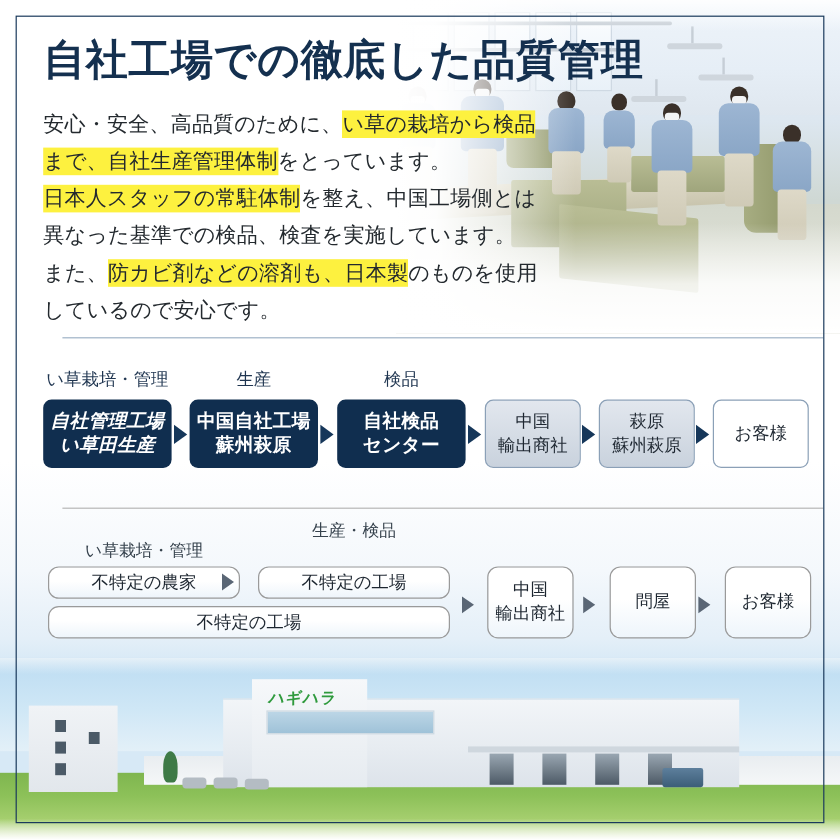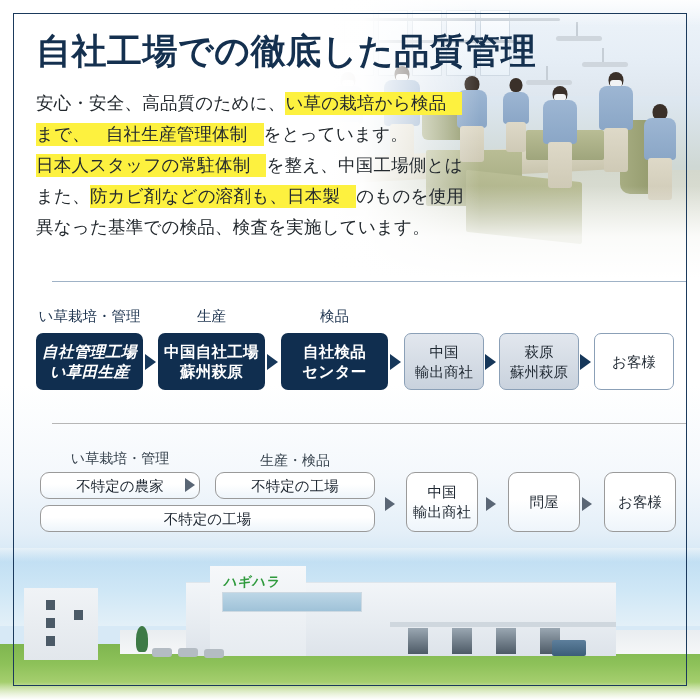--- a/index.html
+++ b/index.html
@@ -146,21 +146,21 @@
     top: 88px;
     z-index: 10;
     font-size: 17.5px;
     line-height: 31px;
     color: #23292e;
     letter-spacing: 0.2px;
   }
   .body-copy .ln { white-space: nowrap; }
   .hl {
     background: #fdf13f;
-    padding: 1px 16px 2px 0;
+    padding: 1px 0 2px 0;
   }
 
   
   .sec-head {
     position: absolute;
     z-index: 10;
     display: flex;
     align-items: center;
     width: 650px;
   }
@@ -396,22 +396,23 @@
     <div class="fade-l"></div>
     <div class="fade-b"></div>
   </div>
 
   <h1 class="headline">自社工場での徹底した品質管理</h1>
 
   <div class="body-copy" id="body-copy">
       <div class="ln"><span>安心・安全、高品質のために、</span><span class="hl">い草の栽培から検品</span></div>
       <div class="ln"><span class="hl">まで、</span><span class="hl">自社生産管理体制</span><span>をとっています。</span></div>
       <div class="ln"><span class="hl">日本人スタッフの常駐体制</span><span>を整え、中国工場側とは</span></div>
+      <div class="ln"><span>異なった基準での検品、検査を実施しています。</span></div>
       <div class="ln"><span>また、</span><span class="hl">防カビ剤などの溶剤も、日本製</span><span>のものを使用</span></div>
-      <div class="ln"><span>異なった基準での検品、検査を実施しています。</span></div>
+      <div class="ln"><span>しているので安心です。</span></div>
     </div>
 
   <div class="sec-head" id="sec-ours">
     <span class="rule"></span>
   </div>
   <div id="ours-labels">
       <div class="flow-label" style="left: 36px; top: 307px; width: 107px;">い草栽培・管理</div>
       <div class="flow-label" style="left: 158px; top: 307px; width: 107px;">生産</div>
       <div class="flow-label" style="left: 281px; top: 307px; width: 107px;">検品</div>
     </div>
@@ -434,21 +435,21 @@
       <div class="arrow dark" style="left: 390px; top: 354px;"></div>
       <div class="arrow dark" style="left: 485px; top: 354px;"></div>
       <div class="arrow dark" style="left: 580px; top: 354px;"></div>
     </div>
 
   <div class="sec-head light" id="sec-usual">
     <span class="rule"></span>
   </div>
   <div id="usual-labels">
       <div class="flow-label muted" style="left: 40px; top: 450px; width: 160px;">い草栽培・管理</div>
-      <div class="flow-label muted" style="left: 215px; top: 452px; width: 160px;">生産・検品</div>
+      <div class="flow-label muted" style="left: 215px; top: 434px; width: 160px;">生産・検品</div>
     </div>
   <div id="usual-nodes">
       <div class="node ghost" style="left: 40px; top: 472px; width: 160px; height: 27px;">不特定の農家</div>
       <div class="node ghost" style="left: 215px; top: 472px; width: 160px; height: 27px;">不特定の工場</div>
       <div class="node ghost" style="left: 40px; top: 505px; width: 335px; height: 27px;">不特定の工場</div>
       <div class="node ghost" style="left: 406px; top: 472px; width: 72px; height: 60px;">中国
 輸出商社</div>
       <div class="node ghost" style="left: 508px; top: 472px; width: 72px; height: 60px;">問屋</div>
       <div class="node ghost" style="left: 604px; top: 472px; width: 72px; height: 60px;">お客様</div>
     </div>

